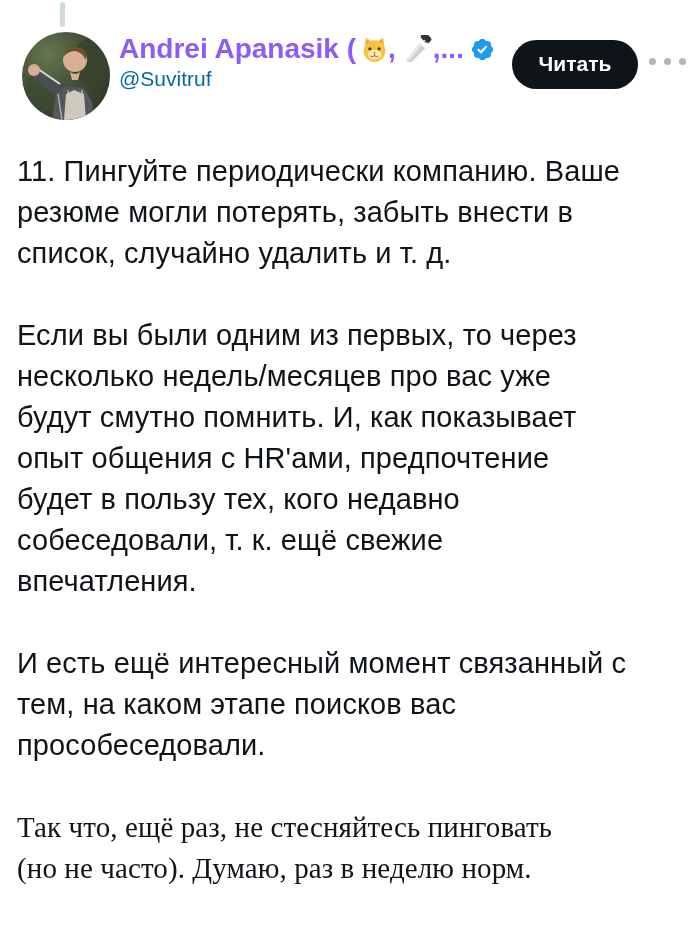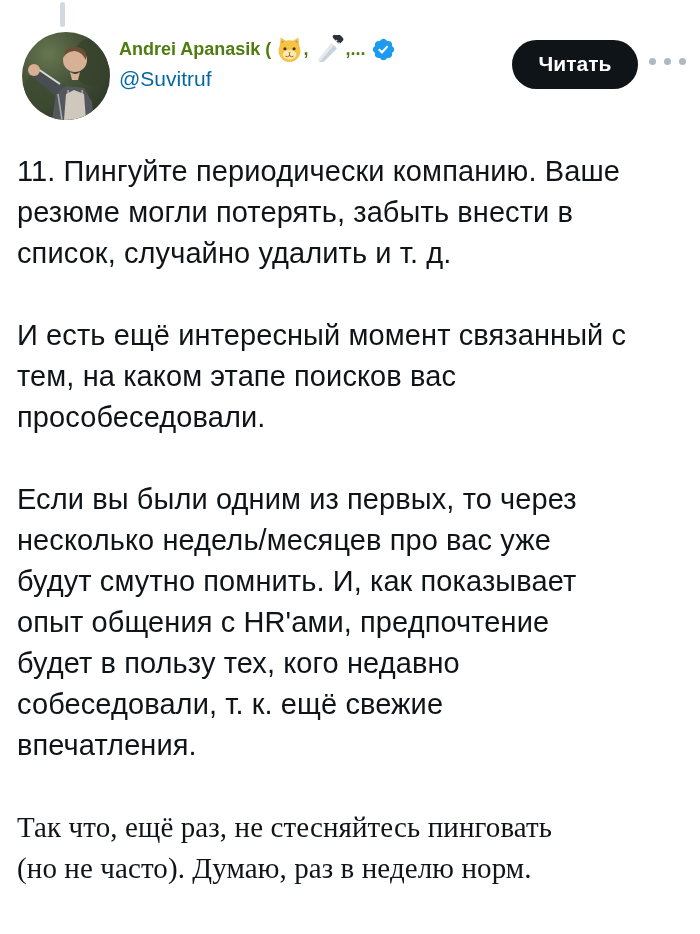--- a/index.html
+++ b/index.html
@@ -22,22 +22,22 @@
   .avatar {
     position: absolute; left: 22px; top: 32px;
     width: 88px; height: 88px; border-radius: 50%;
     overflow: hidden; cursor: pointer;
   }
   .avatar svg { display: block; width: 100%; height: 100%; }
 
   .name-block { position: absolute; left: 119px; top: 35px; width: 390px; }
   .name-row {
     display: flex; align-items: center;
-    font-weight: 700; font-size: 18px; line-height: 28px;
-    color: #4d7c0f; white-space: nowrap; cursor: pointer;
+    font-weight: 700; font-size: 28px; line-height: 28px;
+    color: #8b5cf6; white-space: nowrap; cursor: pointer;
   }
   .name-row .emoji { display: inline-flex; align-items: center; }
   .emoji svg { display: block; }
   .emoji-cat { margin-left: 5px; }
   .emoji-knife { margin-left: 8px; margin-right: 1px; }
   .badge { margin-left: 6px; display: inline-flex; align-items: center; }
   .handle {
     margin-top: 3px; font-size: 21px; line-height: 25px;
     color: #0369a1; font-weight: 400; cursor: pointer;
   }
@@ -143,27 +143,27 @@
   <div class="more">
     <span class="dot"></span>
     <span class="dot"></span>
     <span class="dot"></span>
   </div>
 
   <div class="tweet-body">
     <p>11. Пингуйте периодически компанию. Ваше
 резюме могли потерять, забыть внести в
 список, случайно удалить и т. д.</p>
-    <p>И есть ещё интересный момент связанный с
-тем, на каком этапе поисков вас
-прособеседовали.</p>
     <p>Если вы были одним из первых, то через
 несколько недель/месяцев про вас уже
 будут смутно помнить. И, как показывает
 опыт общения с HR'ами, предпочтение
 будет в пользу тех, кого недавно
 собеседовали, т. к. ещё свежие
 впечатления.</p>
+    <p>И есть ещё интересный момент связанный с
+тем, на каком этапе поисков вас
+прособеседовали.</p>
     <p>Так что, ещё раз, не стесняйтесь пинговать
 (но не часто). Думаю, раз в неделю норм.</p>
   </div>
 
 </div>
 
 </body></html>

